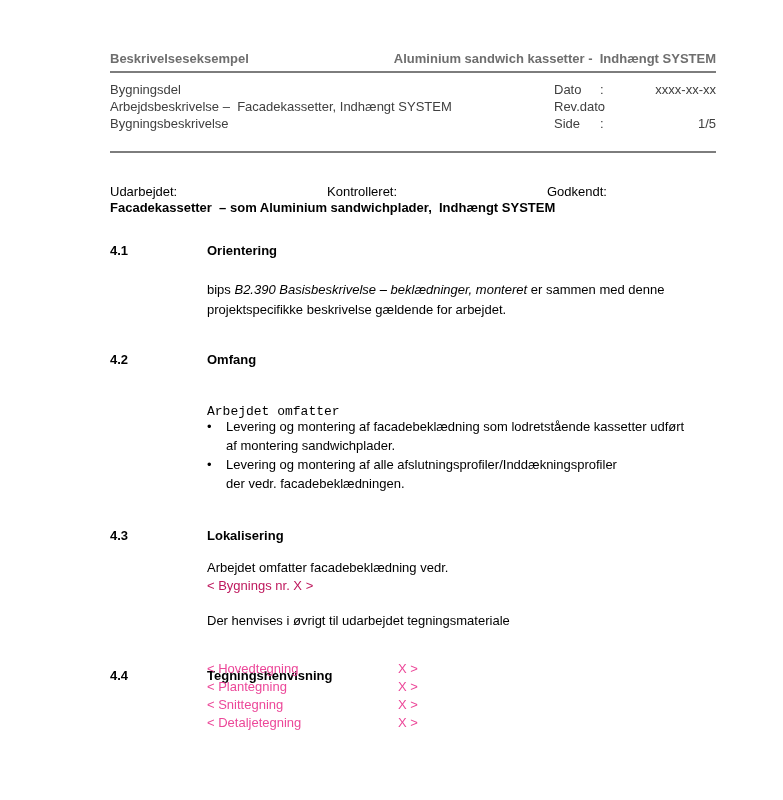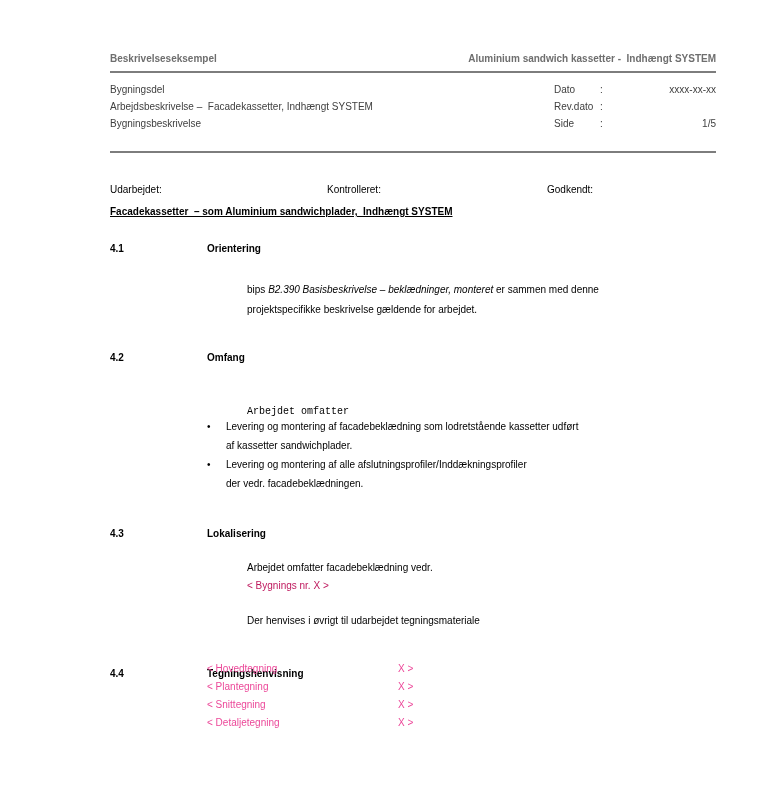--- a/index.html
+++ b/index.html
@@ -2,21 +2,21 @@
 <html><head>
 <meta charset="utf-8">
 <style>
   * { margin:0; padding:0; box-sizing:border-box; }
   html,body { background:#ffffff; }
   .page {
     position:relative;
     width:783px; height:800px;
     background:#ffffff;
     font-family:"Liberation Sans","DejaVu Sans",sans-serif;
-    font-size:10px;
+    font-size:13px;
     color:#000000;
     overflow:hidden;
   }
   .pre  { white-space:pre-wrap; }
 
   
   .header-row {
     position:absolute; left:110px; width:606px; top:50px;
     display:flex; justify-content:space-between;
     font-weight:bold; color:#6e6e6e; line-height:17px;
@@ -38,28 +38,28 @@
 
   
   .sig-row { position:absolute; left:110px; top:176px; width:606px; height:17px; }
   .sig-row span { position:absolute; top:8px; }
   .sig-udarbejdet  { left:0; }
   .sig-kontrolleret{ left:217px; }
   .sig-godkendt    { left:437px; }
 
   
   .doc-title {
-    position:absolute; left:110px; top:206px; width:640px;
-    font-weight:bold; white-space:pre-wrap;text-decoration:underline;
+    position:absolute; left:110px; top:200px; width:640px;
+    font-weight:bold; white-space:pre-wrap;
   }
 
   
   .sec-num { position:absolute; left:110px; font-weight:bold; }
   .sec-head { position:absolute; left:207px; font-weight:bold; }
-  .body-text { position:absolute; left:207px; line-height:20px; width:520px;margin-left:40px; }
+  .body-text { position:absolute; left:207px; line-height:20px; width:520px; }
 
   .num-41, .head-41 { top:243px; }
   .para-41 { top:280px; }
   .num-42, .head-42 { top:352px; }
   .intro-42 { top:402px;font-family:Liberation Mono, monospace; }
   .bullets { position:absolute; left:207px; top:417px; width:520px; line-height:19px; }
   .bullet-row { display:flex; }
   .bullet-dot { width:19px; flex:0 0 19px; }
   .num-43, .head-43 { top:528px; }
   .para-43a { top:559px; line-height:18px; }
@@ -118,21 +118,21 @@
   <div class="sec-num num-41">4.1</div>
   <div class="sec-head head-41">Orientering</div>
   <div class="body-text para-41"><span>bips </span><i>B2.390 Basisbeskrivelse – beklædninger, monteret</i><span> er sammen med denne</span><br><span>projektspecifikke beskrivelse gældende for arbejdet.</span></div>
 
   <div class="sec-num num-42">4.2</div>
   <div class="sec-head head-42">Omfang</div>
   <div class="body-text intro-42">Arbejdet omfatter</div>
   <div class="bullets">
     <div class="bullet-row">
       <span class="bullet-dot">•</span>
-      <span><span>Levering og montering af facadebeklædning som lodretstående kassetter udført</span><br><span>af kassetter sandwichplader.</span></span>
+      <span><span>Levering og montering af facadebeklædning som lodretstående kassetter udført</span><br><span>af montering sandwichplader.</span></span>
     </div>
     <div class="bullet-row">
       <span class="bullet-dot">•</span>
       <span><span>Levering og montering af alle afslutningsprofiler/Inddækningsprofiler</span><br><span>der vedr. facadebeklædningen.</span></span>
     </div>
   </div>
 
   <div class="sec-num num-43">4.3</div>
   <div class="sec-head head-43">Lokalisering</div>
   <div class="body-text para-43a"><span>Arbejdet omfatter facadebeklædning vedr.</span><br><span class="red">&lt; Bygnings nr. X &gt;</span></div>

